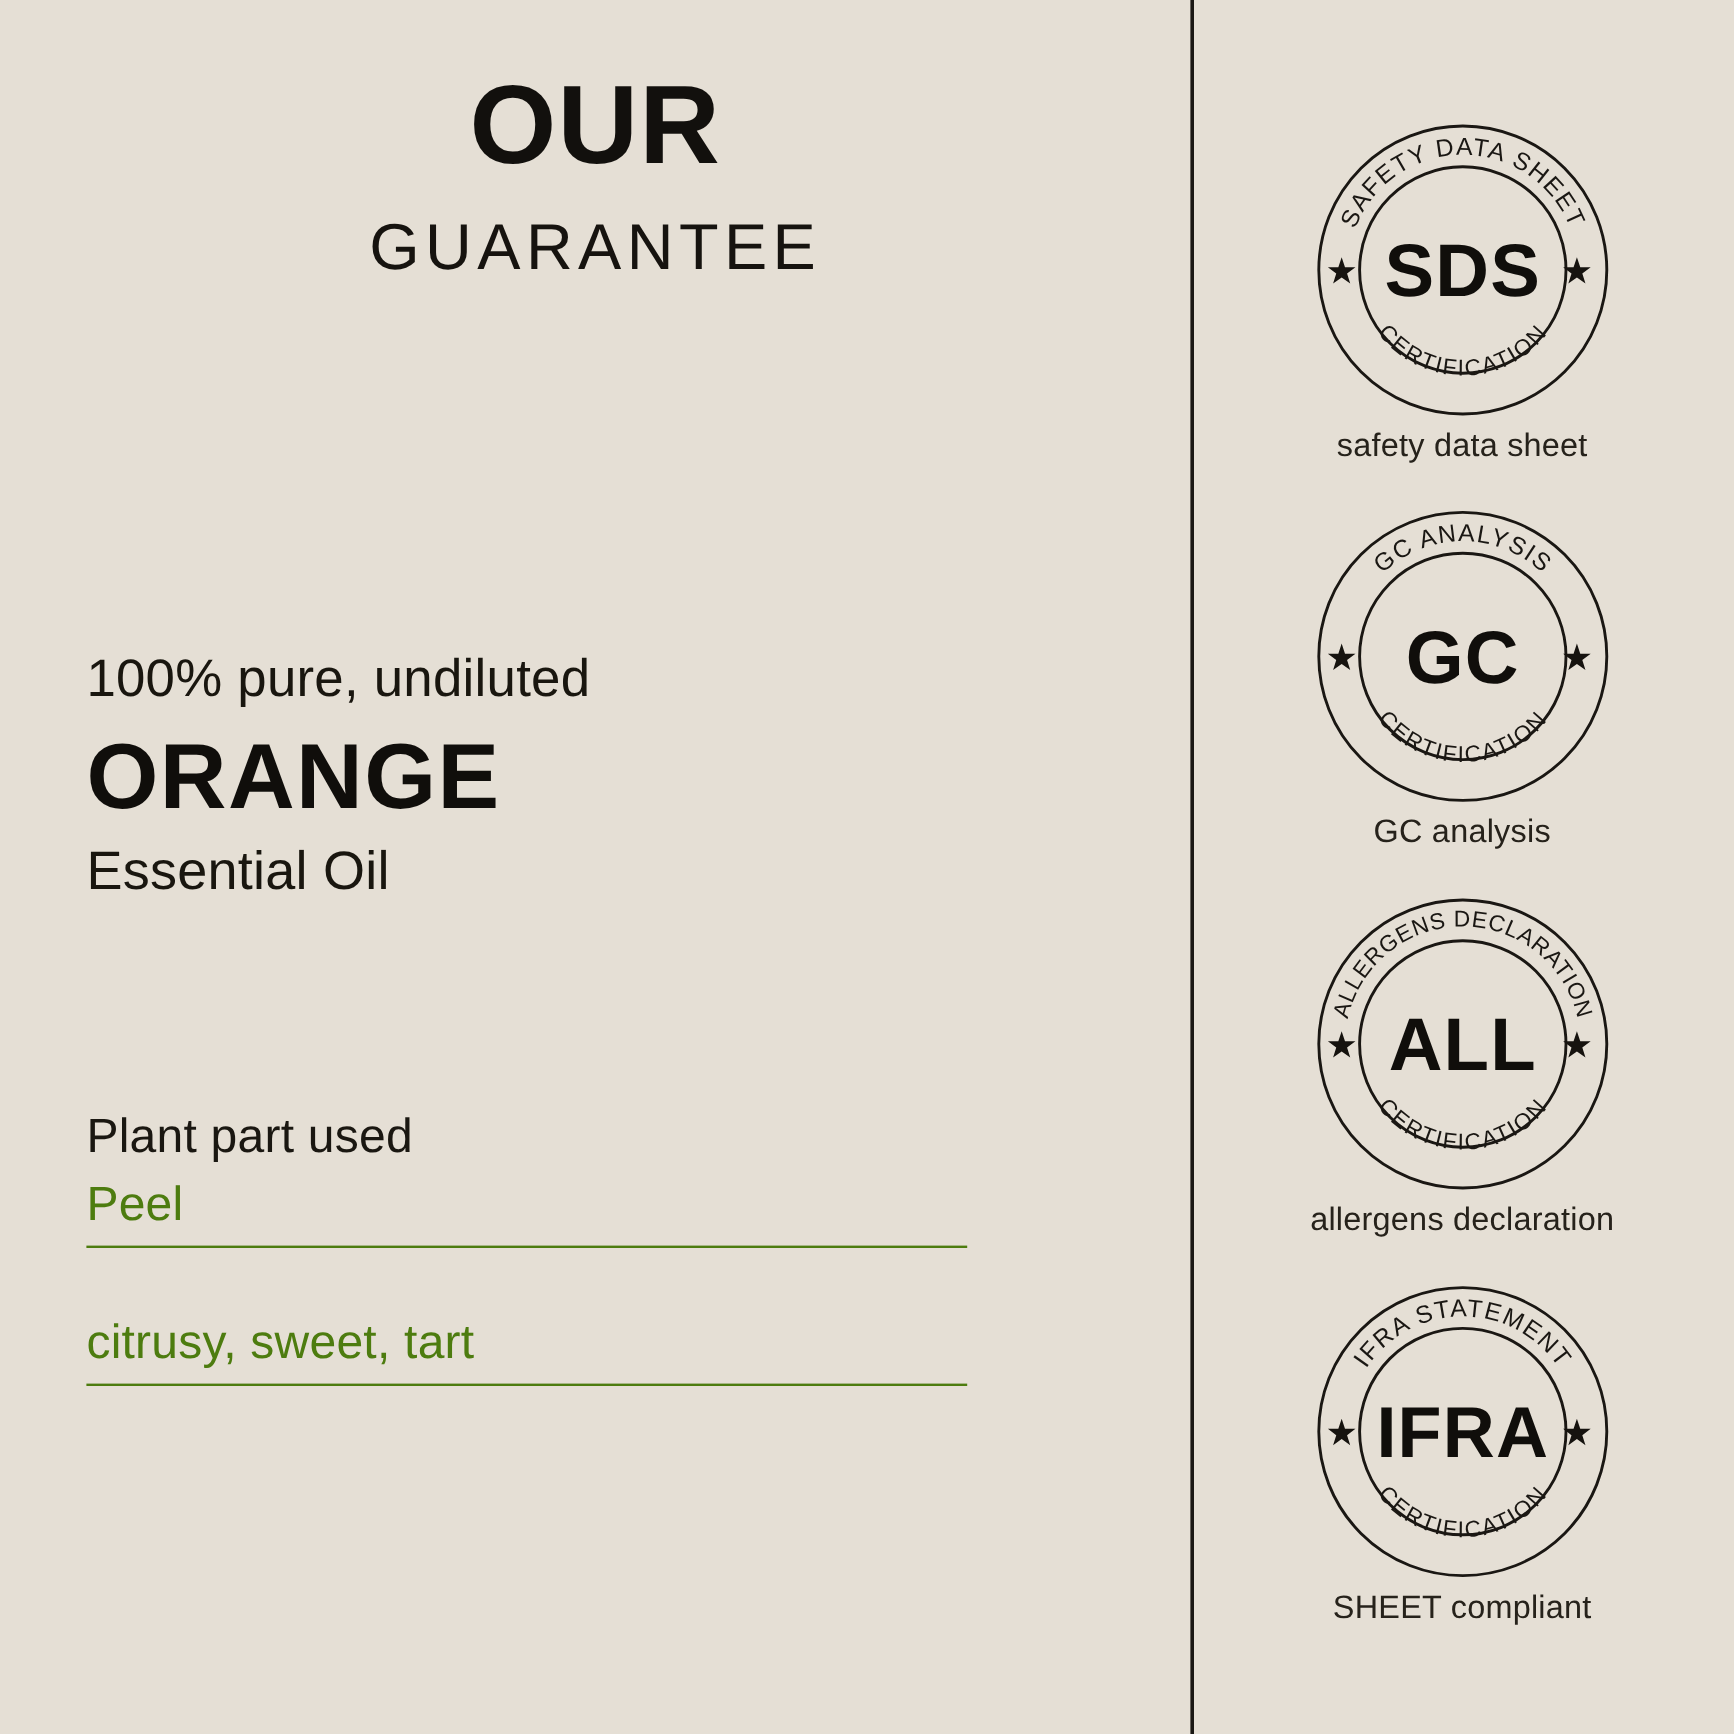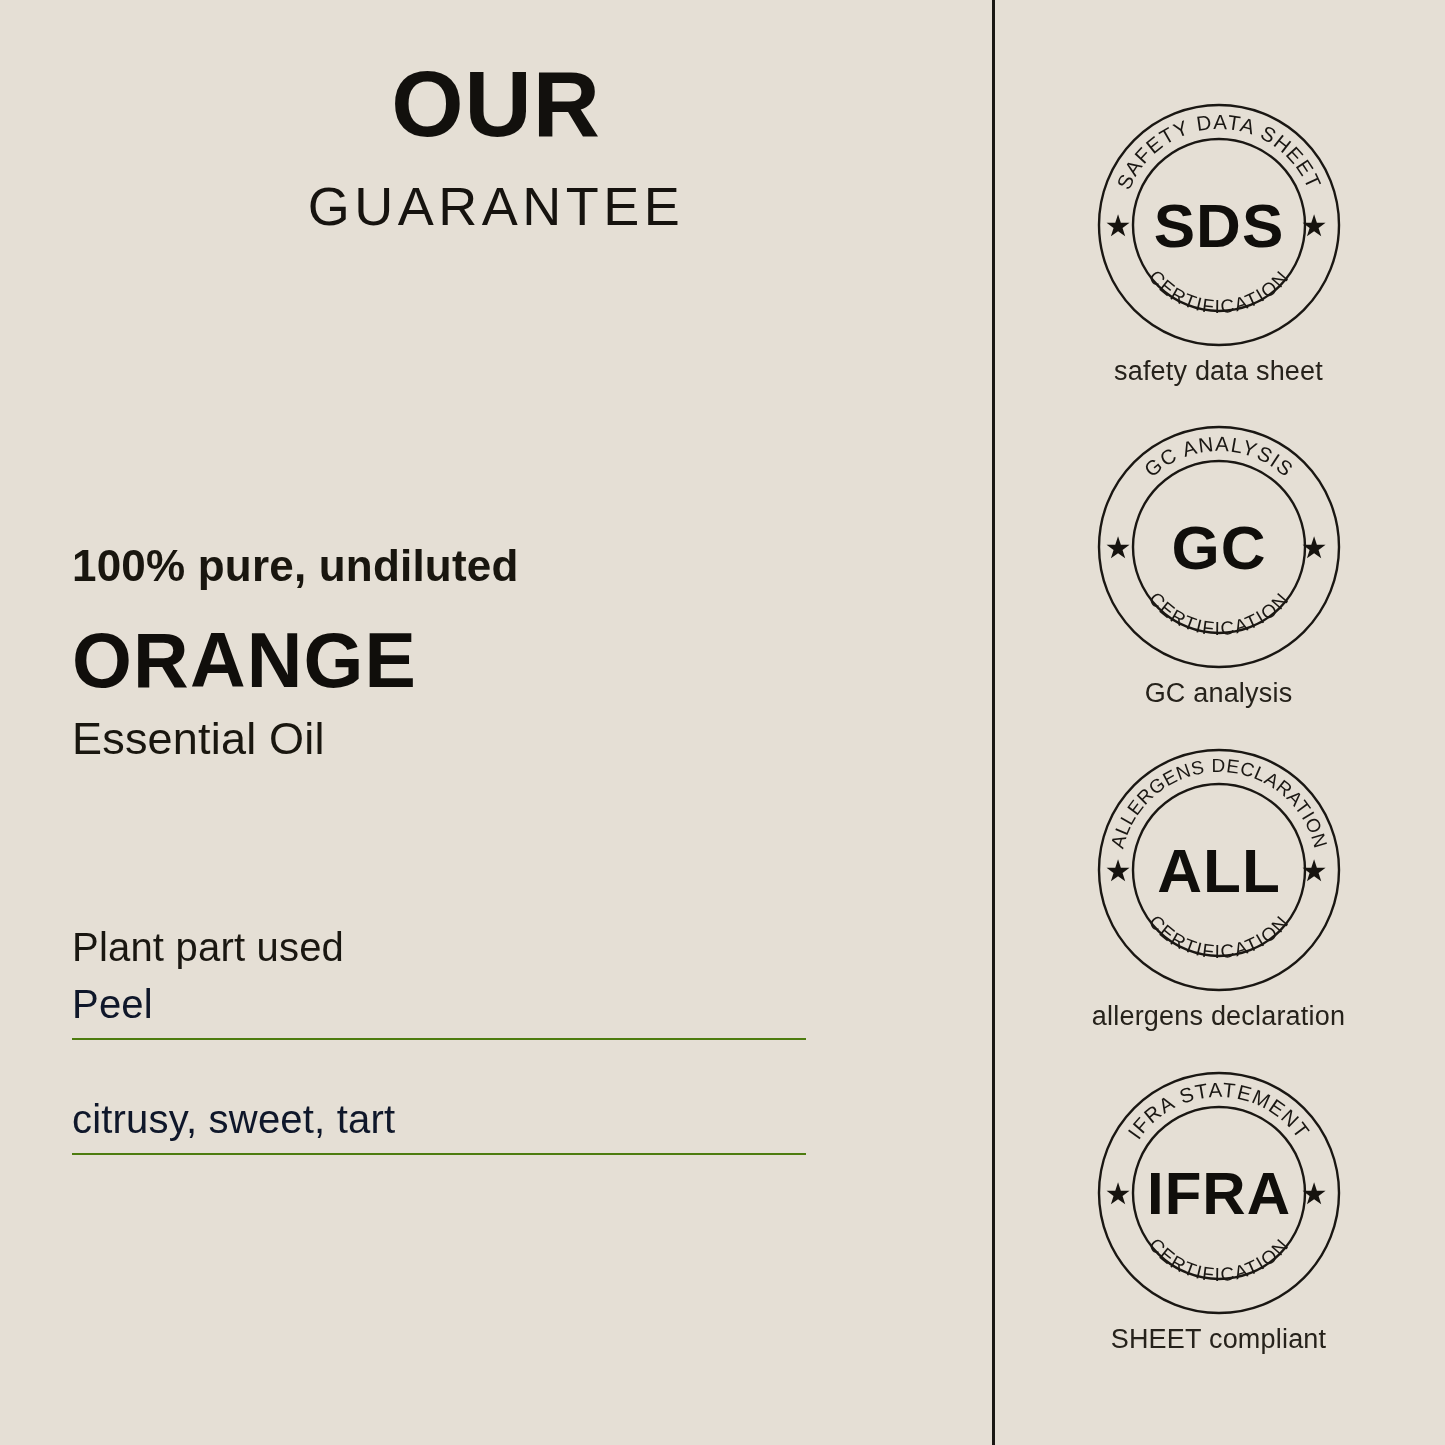--- a/index.html
+++ b/index.html
@@ -66,31 +66,31 @@
   }
 
   .product-block {
     position: absolute;
     left: 72px;
     top: 543px;
     width: 760px;
   }
   .product-tagline {
     font-size: 44px;
-    font-weight: 700;
+    font-weight: 400;
     line-height: 1.05;
     letter-spacing: 0.2px;
     color: #19160F;
   }
   .product-name {
     font-size: 77px;
     font-weight: 700;
     line-height: 1.0;
     letter-spacing: 1.2px;
-    margin-top: 33px;
+    margin-top: 20px;
     color: #100E0B;
   }
   .product-type {
     font-size: 45px;
     font-weight: 300;
     line-height: 1.05;
     letter-spacing: 0.2px;
     margin-top: 16px;
     color: #19160F;
   }
@@ -115,21 +115,21 @@
     line-height: 1.1;
     letter-spacing: 0.2px;
     color: #1A1711;
   }
   .attr-value {
     font-size: 40px;
     font-weight: 500;
     line-height: 1.1;
     letter-spacing: 0.2px;
     margin-top: 13px;
-    color: #0f172a;
+    color: #4d7c0f;
   }
 
   
   .right-panel {
     position: absolute;
     left: 992px;
     top: 0;
     width: 453px;
     height: 1445px;
   }

